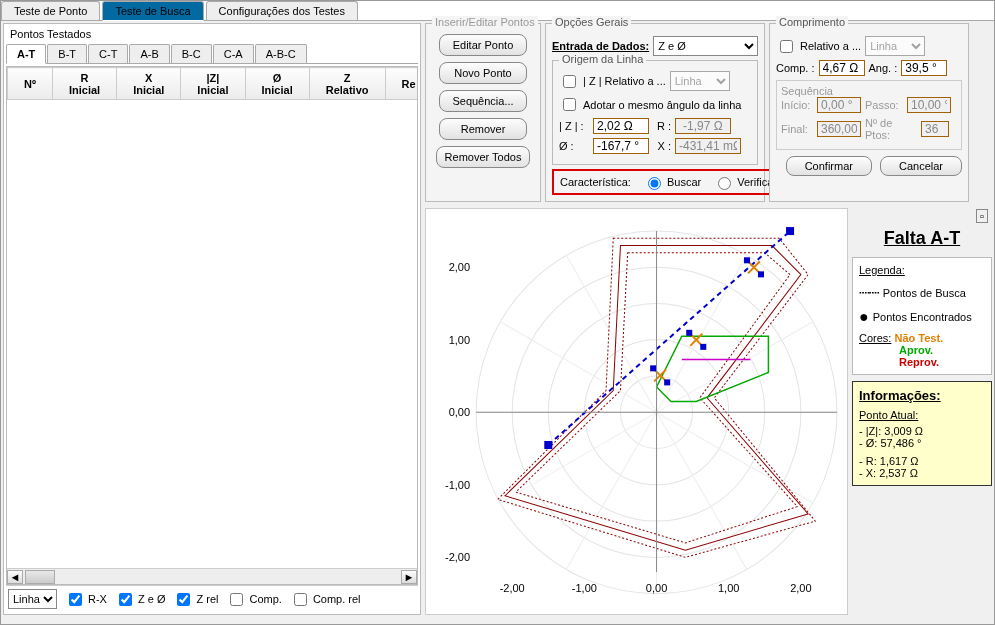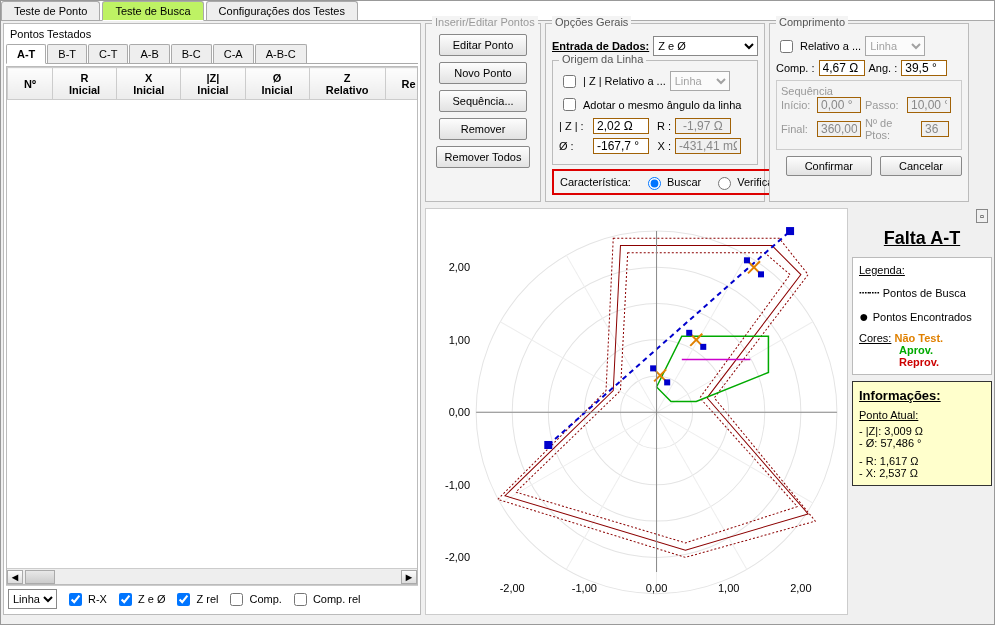--- a/index.html
+++ b/index.html
@@ -1,34 +1,34 @@
 <!DOCTYPE html>
 <html><head>
 <meta charset="utf-8">
 <style>
 * { box-sizing: border-box; font-family: Tahoma, Arial, sans-serif; font-size: 11px; }
 body { margin: 0; padding: 0; background: #fff; width: 995px; height: 625px; }
 .window { border: 1px solid #999; background: #f0f0f0; width: 995px; height: 625px; position: relative; }
 .main-tabs { display: flex; background: #fff; border-bottom: 1px solid #aaa; }
 .main-tab { padding: 3px 12px; border: 1px solid #aaa; border-bottom: none; background: #eee; margin-right: 2px; cursor: pointer; border-radius: 3px 3px 0 0; }
-.main-tab.active { background: #bef264; font-weight: normal; border-bottom: 1px solid #fff; margin-bottom: -1px; }
+.main-tab.active { background: #0369a1; font-weight: normal; border-bottom: 1px solid #fff; margin-bottom: -1px; }
 .content { display: flex; gap: 4px; padding: 2px; }
 .left-panel { width: 418px; border: 1px solid #bbb; background: #fff; padding: 2px; height: 592px; display:flex; flex-direction:column; }
 .panel-title { padding: 2px 4px; }
 .sub-tabs { display: flex; margin-top: 2px; border-bottom: 1px solid #aaa; }
 .sub-tab { padding: 3px 10px; border: 1px solid #aaa; border-bottom: none; background: #eee; cursor: pointer; border-radius: 2px 2px 0 0; margin-right:1px; }
 .sub-tab.active { background: #fff; border-bottom: 1px solid #fff; margin-bottom:-1px; font-weight:bold; }
 .table-area { flex:1; border: 1px solid #bbb; background:#fff; margin-top:2px; overflow:hidden; position:relative; }
 table.grid { border-collapse: collapse; width: 100%; }
 table.grid th { background: linear-gradient(#fdfdfd,#ececec); border: 1px solid #ccc; padding: 2px 16px; font-weight: bold; height: 32px; }
 .bottom-bar { display:flex; align-items:center; gap:8px; padding:3px 2px; border-top:1px solid #ccc; }
 select { font-size:11px; border:1px solid #888; background:#fff; height:20px; }
 input[type=text] { font-size:12px; border:1px solid #a16207; padding:1px 3px; height:16px; }
 input[disabled] { background:#f0f0f0; color:#888; }
-.btn { background: linear-gradient(#fdfdfd,#e2e2e2); border:1px solid #888; border-radius:2px; padding:4px 8px; cursor:pointer; min-width:88px; text-align:center; }
+.btn { background: linear-gradient(#fdfdfd,#e2e2e2); border:1px solid #888; border-radius:8px; padding:4px 8px; cursor:pointer; min-width:88px; text-align:center; }
 .btn.small { min-width:70px; padding:3px 18px; }
 .right-side { flex:1; display:flex; flex-direction:column; gap:2px; }
 .top-boxes { display:flex; gap:4px; }
 .group { border:1px solid #bbb; background:#f4f4f4; padding:4px 6px 6px 6px; position:relative; }
 .group-title { position:absolute; top:-8px; left:6px; background:#f4f4f4; padding:0 3px; color:#555; font-size:11px; }
 .btncol { width:116px; display:flex; flex-direction:column; gap:6px; padding-top:10px; align-items:center; }
 .opgerais { width:220px; padding-top:12px; }
 .row { display:flex; align-items:center; gap:4px; margin-bottom:4px; }
 .underline { text-decoration: underline; font-weight:bold; }
 .disabled-text { color:#999; }

